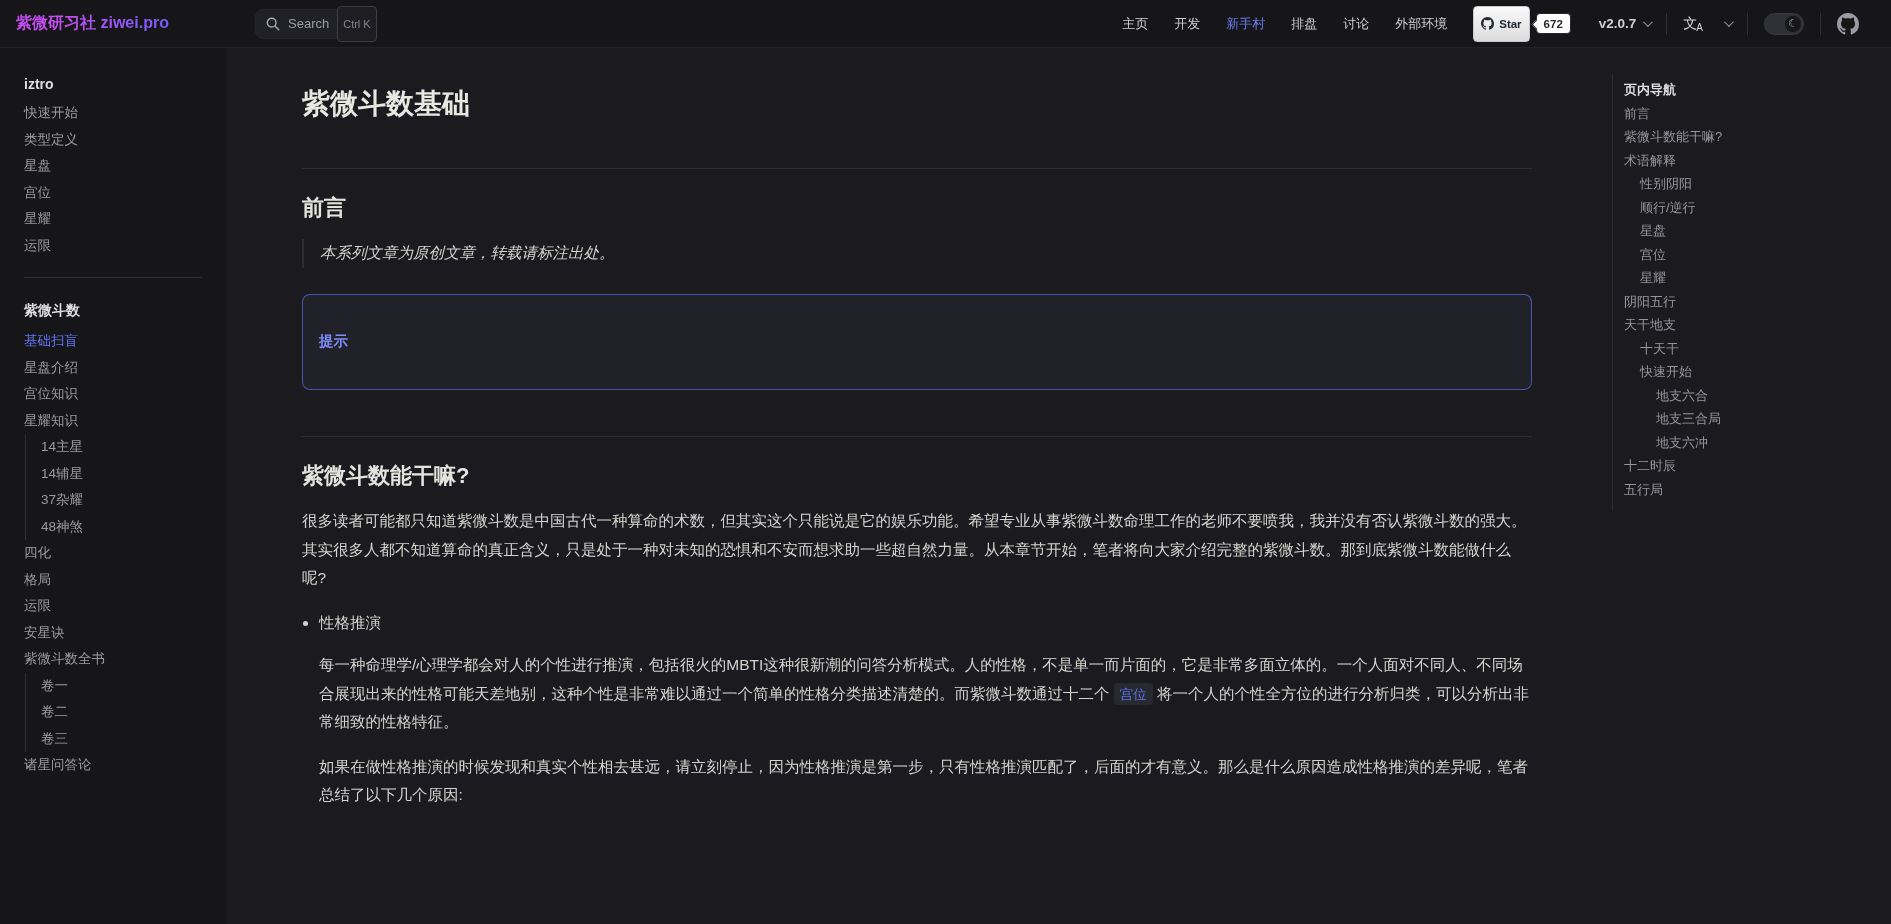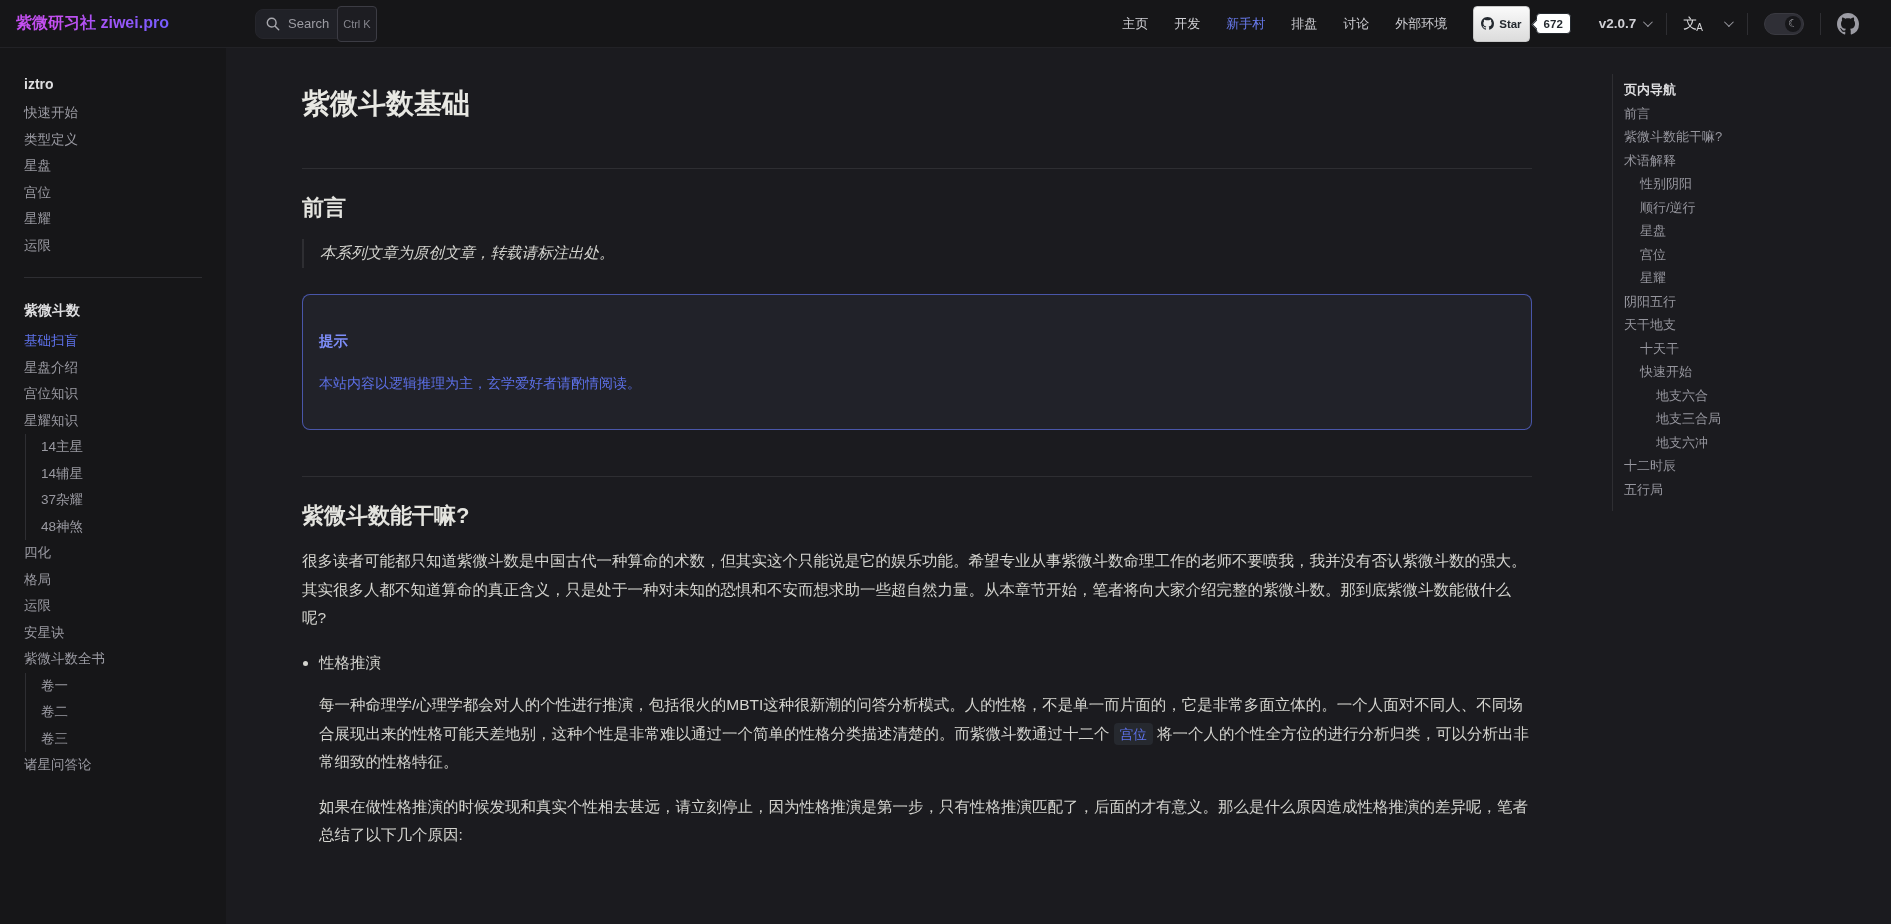--- a/index.html
+++ b/index.html
@@ -213,21 +213,20 @@
     </aside>
   <main class="doc">
     <h1>紫微斗数基础</h1>
     <div id="doc-sections">
         <h2>前言</h2>
         <blockquote>
           <p>本系列文章为原创文章，转载请标注出处。</p>
         </blockquote>
         <div class="custom-tip">
           <p class="tip-title">提示</p>
-          <p class="tip-body">本站内容以逻辑推理为主，玄学爱好者请酌情阅读。</p>
         </div>
         <h2>紫微斗数能干嘛?</h2>
         <p>很多读者可能都只知道紫微斗数是中国古代一种算命的术数，但其实这个只能说是它的娱乐功能。希望专业从事紫微斗数命理工作的老师不要喷我，我并没有否认紫微斗数的强大。其实很多人都不知道算命的真正含义，只是处于一种对未知的恐惧和不安而想求助一些超自然力量。从本章节开始，笔者将向大家介绍完整的紫微斗数。那到底紫微斗数能做什么呢?</p>
         <ul>
           <li>性格推演<p>每一种命理学/心理学都会对人的个性进行推演，包括很火的MBTI这种很新潮的问答分析模式。人的性格，不是单一而片面的，它是非常多面立体的。一个人面对不同人、不同场合展现出来的性格可能天差地别，这种个性是非常难以通过一个简单的性格分类描述清楚的。而紫微斗数通过十二个 <a class="code-link"><code>宫位</code></a> 将一个人的个性全方位的进行分析归类，可以分析出非常细致的性格特征。</p><p>如果在做性格推演的时候发现和真实个性相去甚远，请立刻停止，因为性格推演是第一步，只有性格推演匹配了，后面的才有意义。那么是什么原因造成性格推演的差异呢，笔者总结了以下几个原因:</p></li>
         </ul>
       </div>
   </main>
   <aside class="aside">
     <div class="aside-inner" id="aside-inner">

